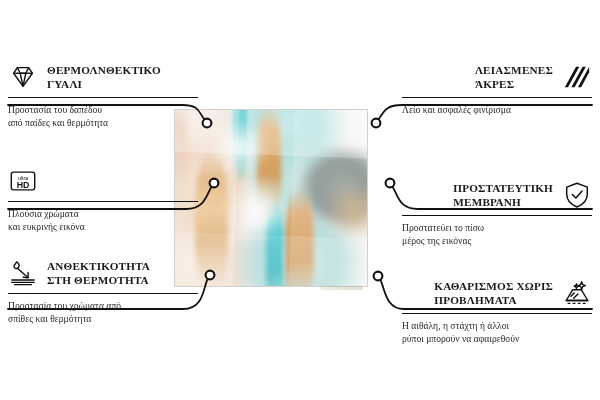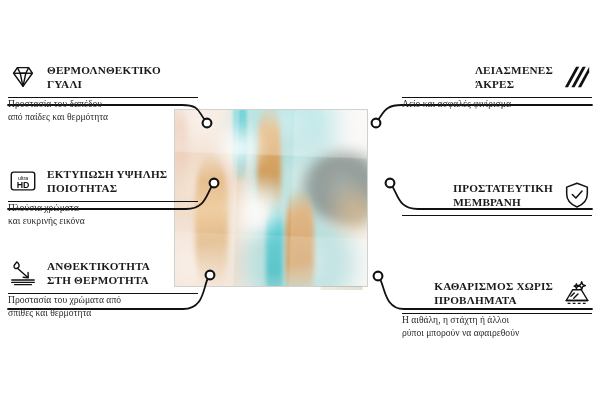--- a/index.html
+++ b/index.html
@@ -50,21 +50,21 @@
   .title{
     font-size:11.2px;line-height:14px;font-weight:700;
     letter-spacing:.2px;color:#1a1a1a;
     font-family:"Liberation Serif",serif;
   }
   .rule{
     height:0;border-top:1.6px solid #111;
     margin-top:5px;width:100%;
   }
   .desc{
-    font-size:9.6px;line-height:12.6px;
+    margin-top:6px;font-size:9.6px;line-height:12.6px;
     color:#2a2a2a;font-family:"Liberation Serif",serif;
     white-space:pre-line;
   }
 
   
   #wires{position:absolute;left:0;top:0;width:600px;height:400px;pointer-events:none;}
 </style>
 </head>
 <body>
 
@@ -132,21 +132,20 @@
 από παίδες και θερμότητα</div>
   </div>
 
   <div class="callout left" style="top:166px;">
     <div class="head">
       <svg class="icon" viewBox="0 0 32 32">
         <rect x="3.5" y="6.5" width="25" height="19" rx="2.5" fill="none" stroke="#111" stroke-width="1.5"></rect>
         <text x="16" y="15" text-anchor="middle" font-family="Liberation Sans, sans-serif" font-size="5.6" fill="#111">ultra</text>
         <text x="16" y="23.4" text-anchor="middle" font-family="Liberation Sans, sans-serif" font-size="9.4" font-weight="bold" fill="#111">HD</text>
       </svg>
-      <div class="title">ΕΚΤΥΠΩΣΗ ΥΨΗΛΗΣ<br>ΠΟΙΟΤΗΤΑΣ</div>
     </div>
     <div class="rule"></div>
     <div class="desc">Πλούσια χρώματα
 και ευκρινής εικόνα</div>
   </div>
 
   <div class="callout left" style="top:258px;">
     <div class="head">
       <svg class="icon" viewBox="0 0 32 32">
         <g fill="none" stroke="#111" stroke-width="1.5" stroke-linecap="round" stroke-linejoin="round">
@@ -182,20 +181,22 @@
 
   <div class="callout right" style="top:180px;">
     <div class="head">
       <svg class="icon" viewBox="0 0 32 32">
         <path d="M16 3.4 L27 7.6 V15 C27 21.6 22.2 26.4 16 28.8 C9.8 26.4 5 21.6 5 15 V7.6 Z" fill="none" stroke="#111" stroke-width="1.6" stroke-linejoin="round"></path>
         <path d="M11 15.4 L14.8 19.2 L21.4 11.8" fill="none" stroke="#111" stroke-width="1.6" stroke-linecap="round" stroke-linejoin="round"></path>
       </svg>
       <div class="title">ΠΡΟΣΤΑΤΕΥΤΙΚΗ<br>ΜΕΜΒΡΑΝΗ</div>
     </div>
     <div class="rule"></div>
+    <div class="desc">Προστατεύει το πίσω
+μέρος της εικόνας</div>
   </div>
 
   <div class="callout right" style="top:278px;">
     <div class="head">
       <svg class="icon" viewBox="0 0 32 32">
         <g fill="none" stroke="#111" stroke-width="1.5" stroke-linejoin="round" stroke-linecap="round">
           <path d="M4.5 24 L11.5 12.5 H20.5 L27.5 24 Z"></path>
           <path d="M4.5 24 H27.5"></path>
           <path d="M9.5 19.5 L13 16"></path>
             <path d="M12.5 21.5 L17 17"></path>

